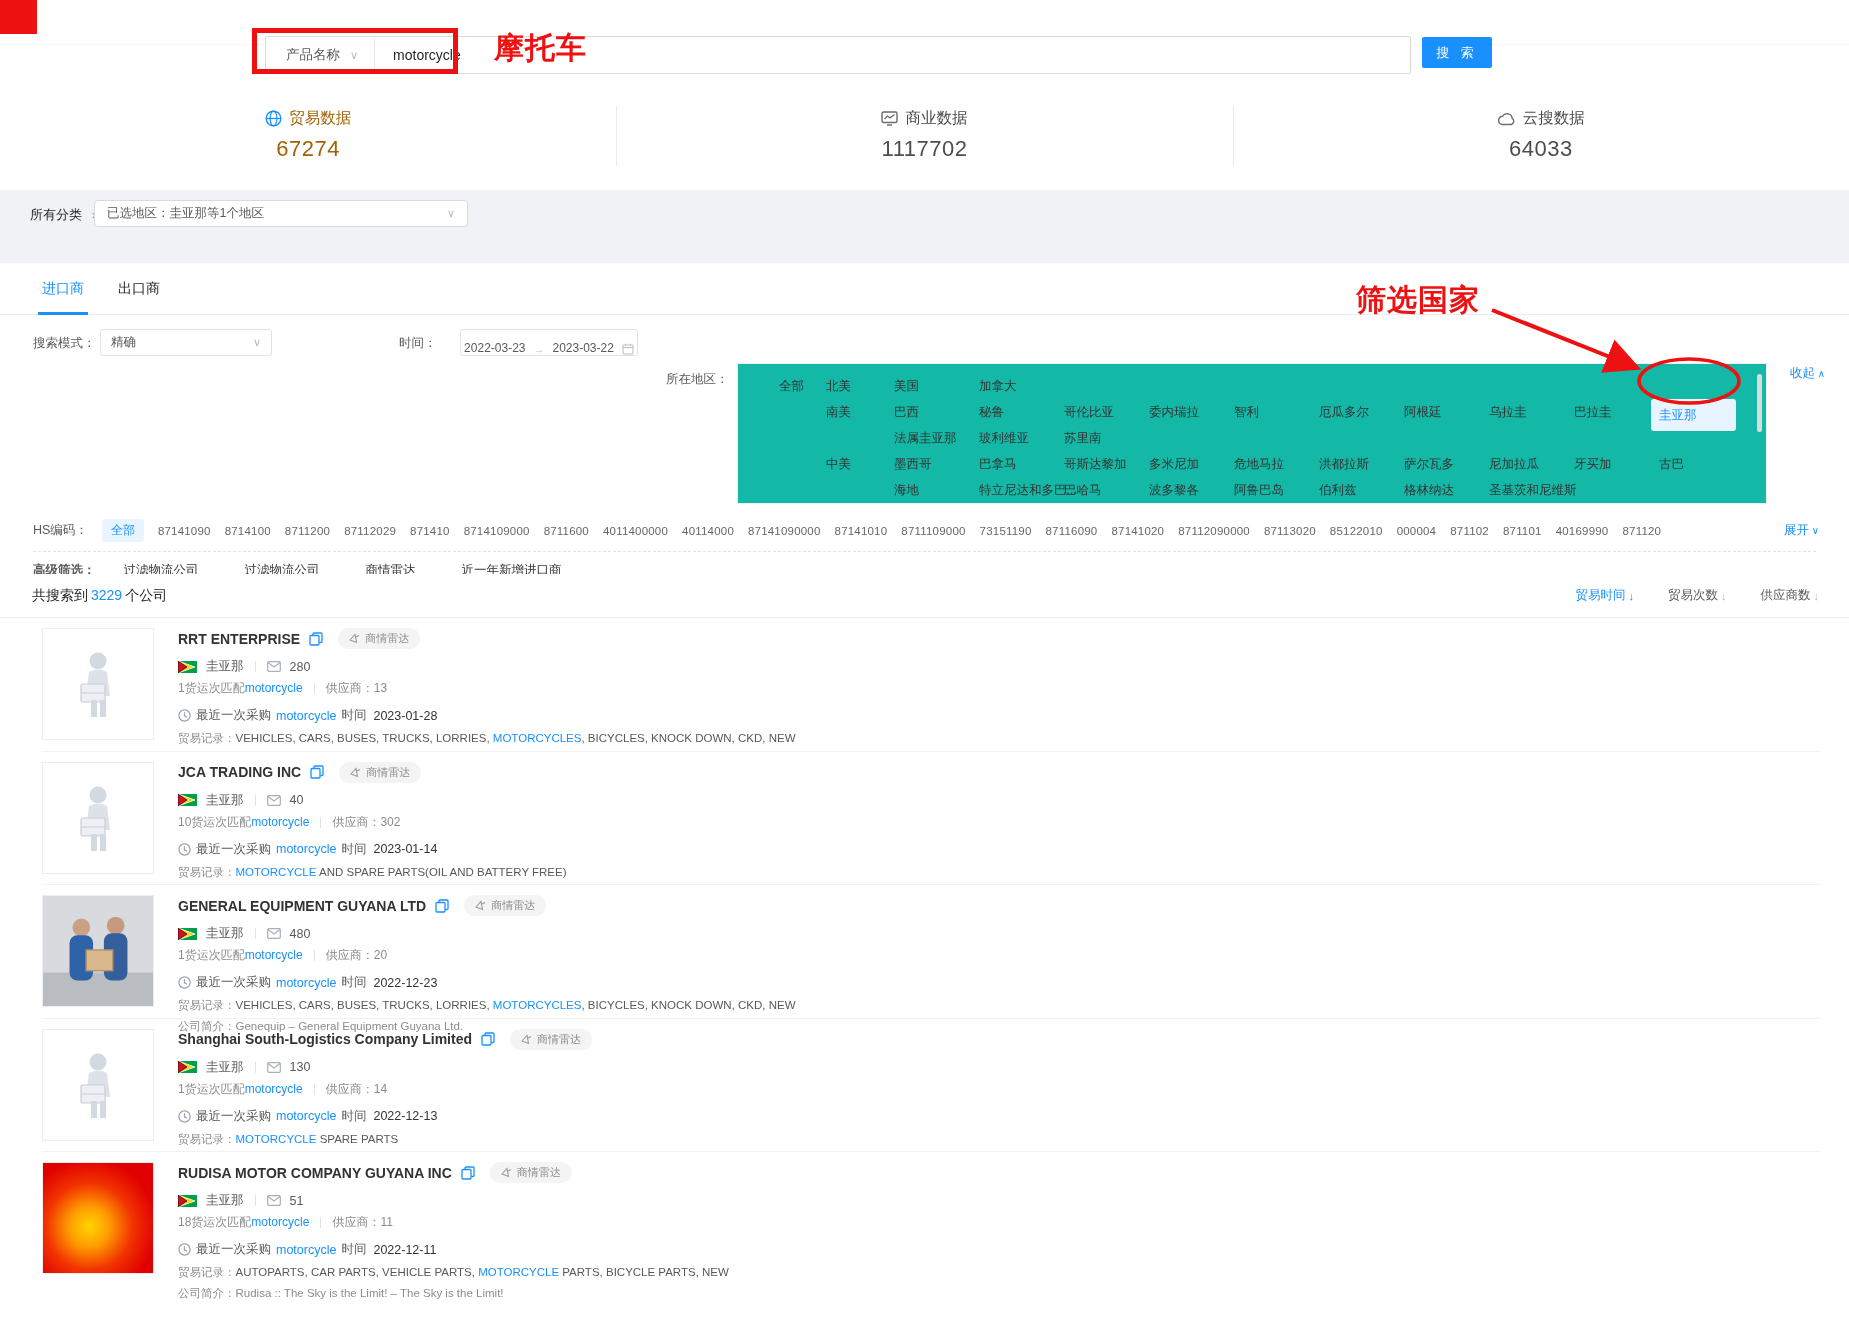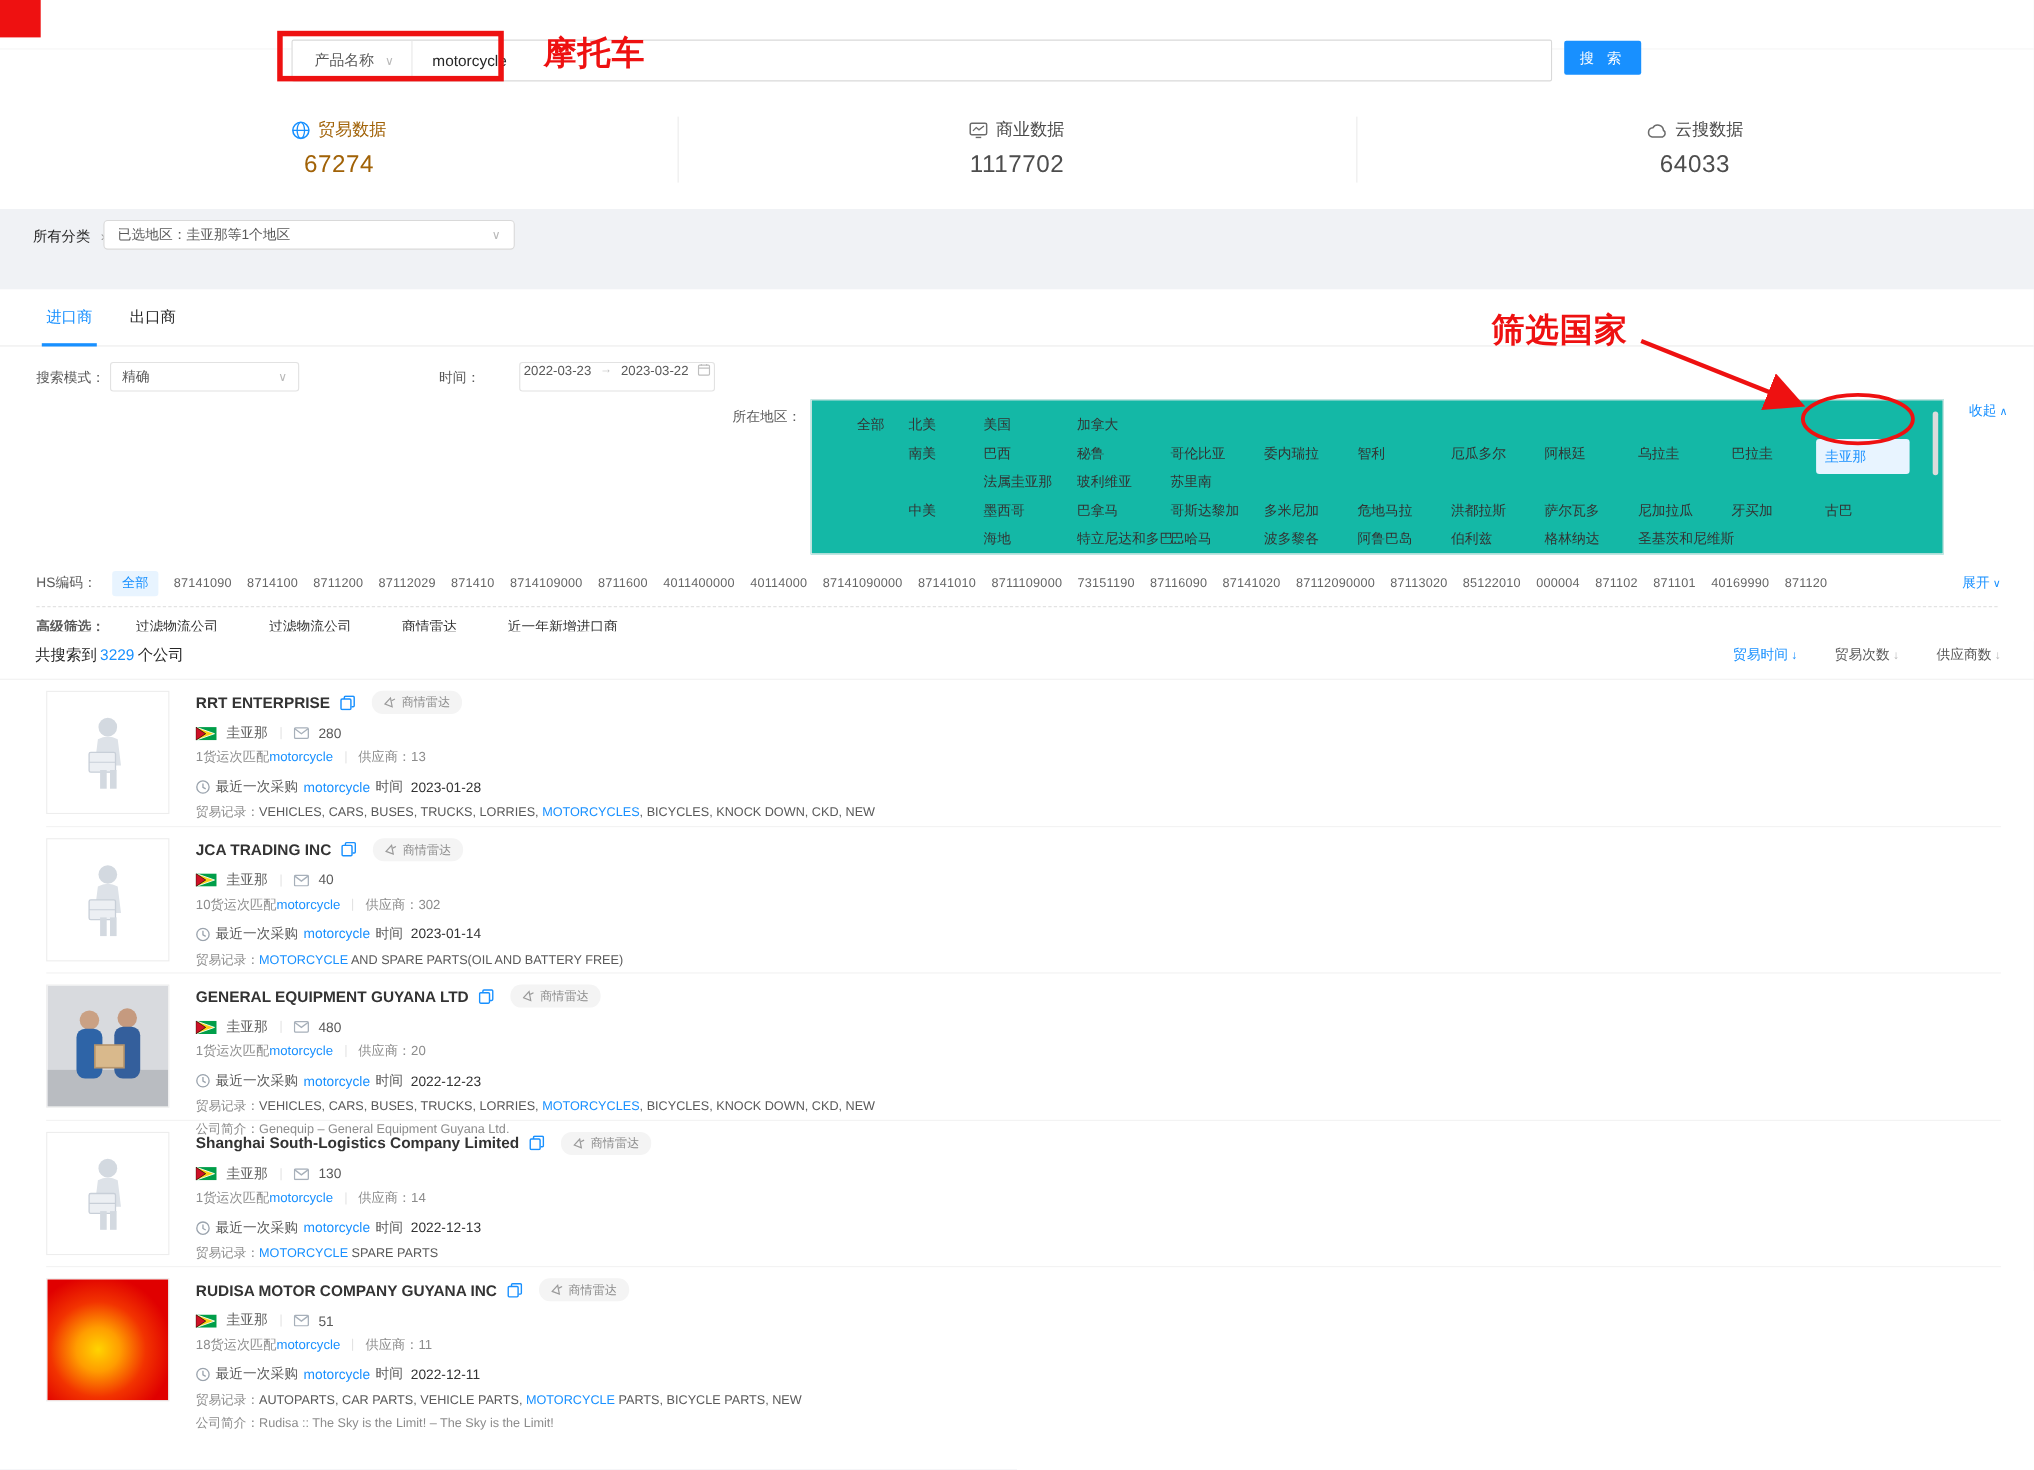--- a/index.html
+++ b/index.html
@@ -42,22 +42,22 @@
   .main { position:absolute; left:0; top:231px; width:1849px; height:320px; background:#fff;margin-top:32px; }
   .tabs { height:52px; border-bottom:1px solid #ececec; display:flex; align-items:center; gap:34px; padding-left:42px; }
   .tab { font-size:14px; color:#262626; cursor:pointer; position:relative; height:52px; display:flex; align-items:center; }
   .tab.active { color:#1890ff; }
   .tab.active::after { content:""; position:absolute; left:-4px; right:-4px; bottom:0; height:3px; background:#1890ff; }
 
   .flt-label { position:absolute; font-size:12.5px; color:#595959; }
   .mode-select { position:absolute; left:100px; top:66px; width:172px; height:27px; border:1px solid #e2e2e2;
                  border-radius:3px; display:flex; align-items:center; padding:0 10px; font-size:12.5px; color:#595959; cursor:pointer; }
   .mode-select .chev { margin-left:auto; }
-  .time-box { position:absolute; left:472px; top:66px; width:178px; height:27px; border:1px solid #e2e2e2;
-              border-radius:3px; display:flex; align-items:flex-start; justify-content:center; gap:8px;
+  .time-box { position:absolute; left:460px; top:66px; width:178px; height:27px; border:1px solid #e2e2e2;
+              border-radius:3px; display:flex; align-items:flex-end; justify-content:center; gap:8px;
               font-size:12px; color:#595959; cursor:pointer; }
   .time-arrow { color:#bfbfbf; font-size:11px; }
 
   .region-label { position:absolute; left:666px; top:108px; font-size:12.5px; color:#595959; }
   .region-panel { position:absolute; left:737px; top:100px; width:1030px; height:141px; background:#14b8a6;
                   border:1px solid #eeeeee; padding:9px 0 0 41px; overflow:hidden; }
   .rrow { height:26px; line-height:26px; white-space:nowrap; }
   .rcell { display:inline-block; width:85px; font-size:12.5px; color:#333; cursor:pointer; vertical-align:top;
            white-space:nowrap; overflow:visible; }
   .rrow .rcell:nth-child(1) { width:47px; }

